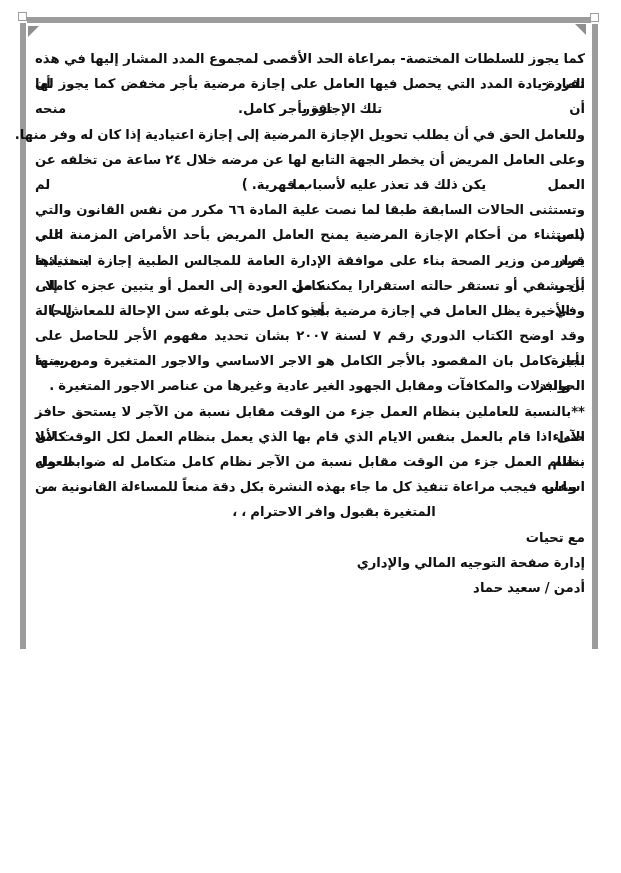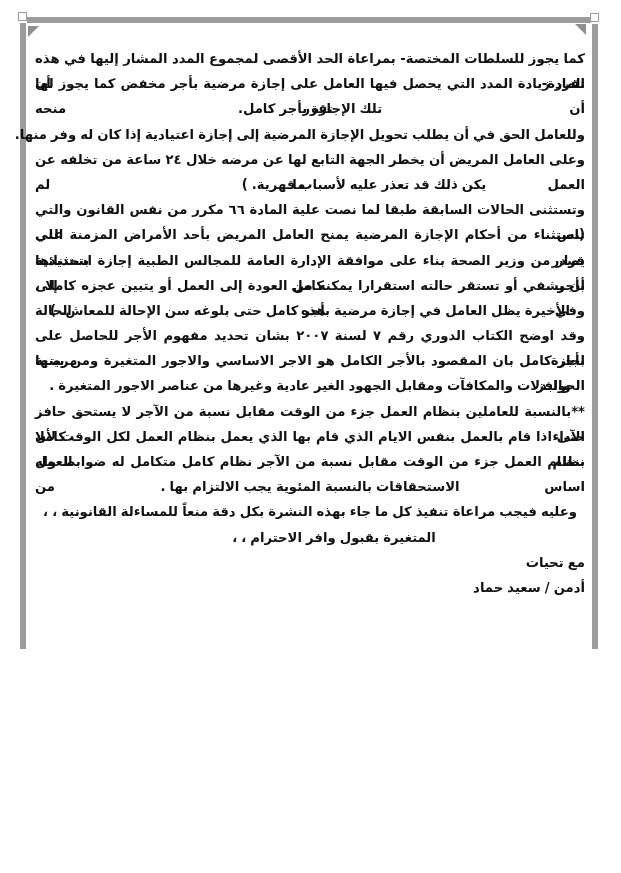--- a/index.html
+++ b/index.html
@@ -103,19 +103,19 @@
       <div class="line align-justify">(استثناء من أحكام الإجازة المرضية يمنح العامل المريض بأحد الأمراض المزمنة التي يصدر بتحديدها</div>
       <div class="line align-justify">قرار من وزير الصحة بناء على موافقة الإدارة العامة للمجالس الطبية إجازة استثنائية بأجر كامل إلى</div>
       <div class="line align-justify">أن يشفي أو تستقر حالته استقرارا يمكنه من العودة إلى العمل أو يتبين عجزه كاملا ، وفي هذه الحالة</div>
       <div class="line align-right">الأخيرة يظل العامل في إجازة مرضية بأجر كامل حتى بلوغه سن الإحالة للمعاش. )</div>
       <div class="line align-justify">وقد اوضح الكتاب الدوري رقم ٧ لسنة ٢٠٠٧ بشان تحديد مفهوم الأجر للحاصل على اجازة مرضية</div>
       <div class="line align-justify">بأجر كامل بان المقصود بالأجر الكامل هو الاجر الاساسي والاجور المتغيرة ومن بينها الحوافز</div>
       <div class="line align-right">والبدلات والمكافآت ومقابل الجهود الغير عادية وغيرها من عناصر الاجور المتغيرة .</div>
       <div class="line align-justify">**بالنسبة للعاملين بنظام العمل جزء من الوقت مقابل نسبة من الآجر لا يستحق حافز الآداء كاملا</div>
       <div class="line align-justify">حتى اذا قام بالعمل بنفس الايام الذي قام بها الذي يعمل بنظام العمل لكل الوقت لأن نظام العمل</div>
       <div class="line align-justify">بنظام العمل جزء من الوقت مقابل نسبة من الآجر نظام كامل متكامل له ضوابط وله اساس من</div>
-      <div class="line align-right">الاستحقاقات بالنسبة المئوية يجب الالتزام بها .</div>
       <div class="line align-right">وعليه فيجب مراعاة تنفيذ كل ما جاء بهذه النشرة بكل دقة منعاً للمساءلة القانونية ، ،</div>
       <div class="line align-center" style="margin-left: 48px;">المتغيرة بقبول وافر الاحترام ، ،</div>
       <div class="line align-left" style="margin-left: 112px;">مع تحيات</div>
+      <div class="line align-left">إدارة صفحة التوجيه المالي والإداري</div>
       <div class="line align-left" style="margin-left: 16px;">أدمن / سعيد حماد</div>
     </div>
 </div>
 
 </body></html>

